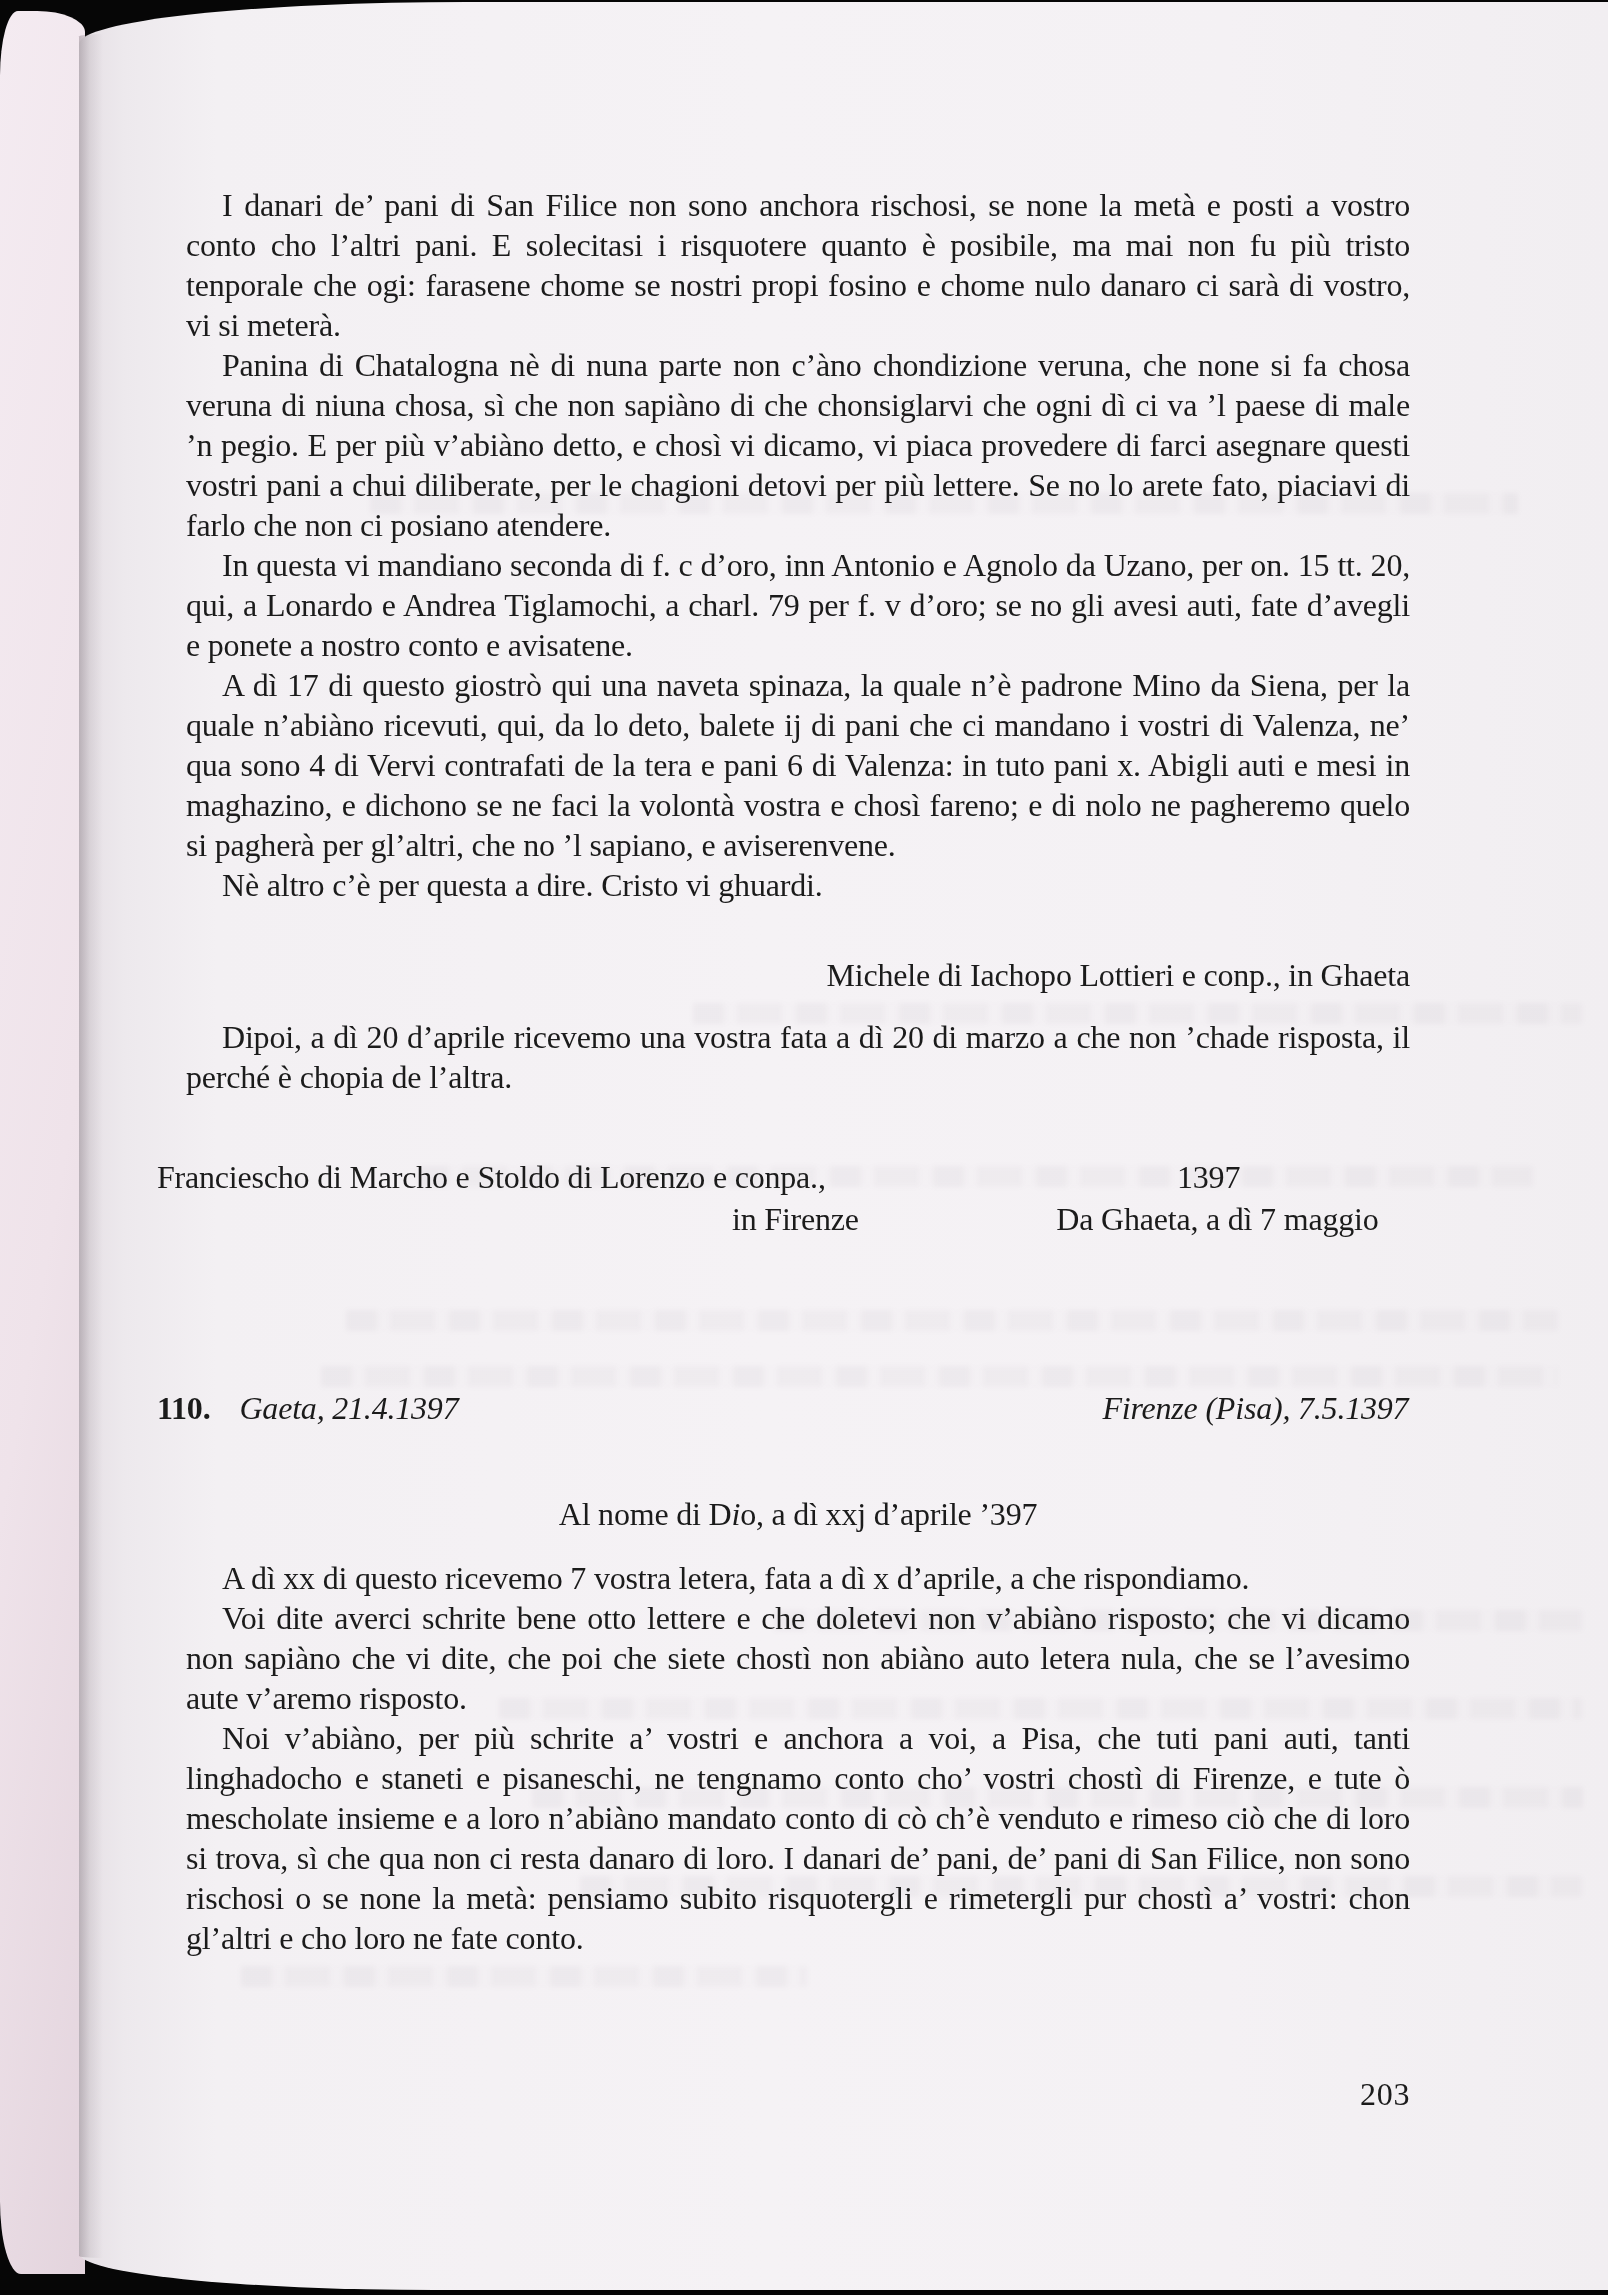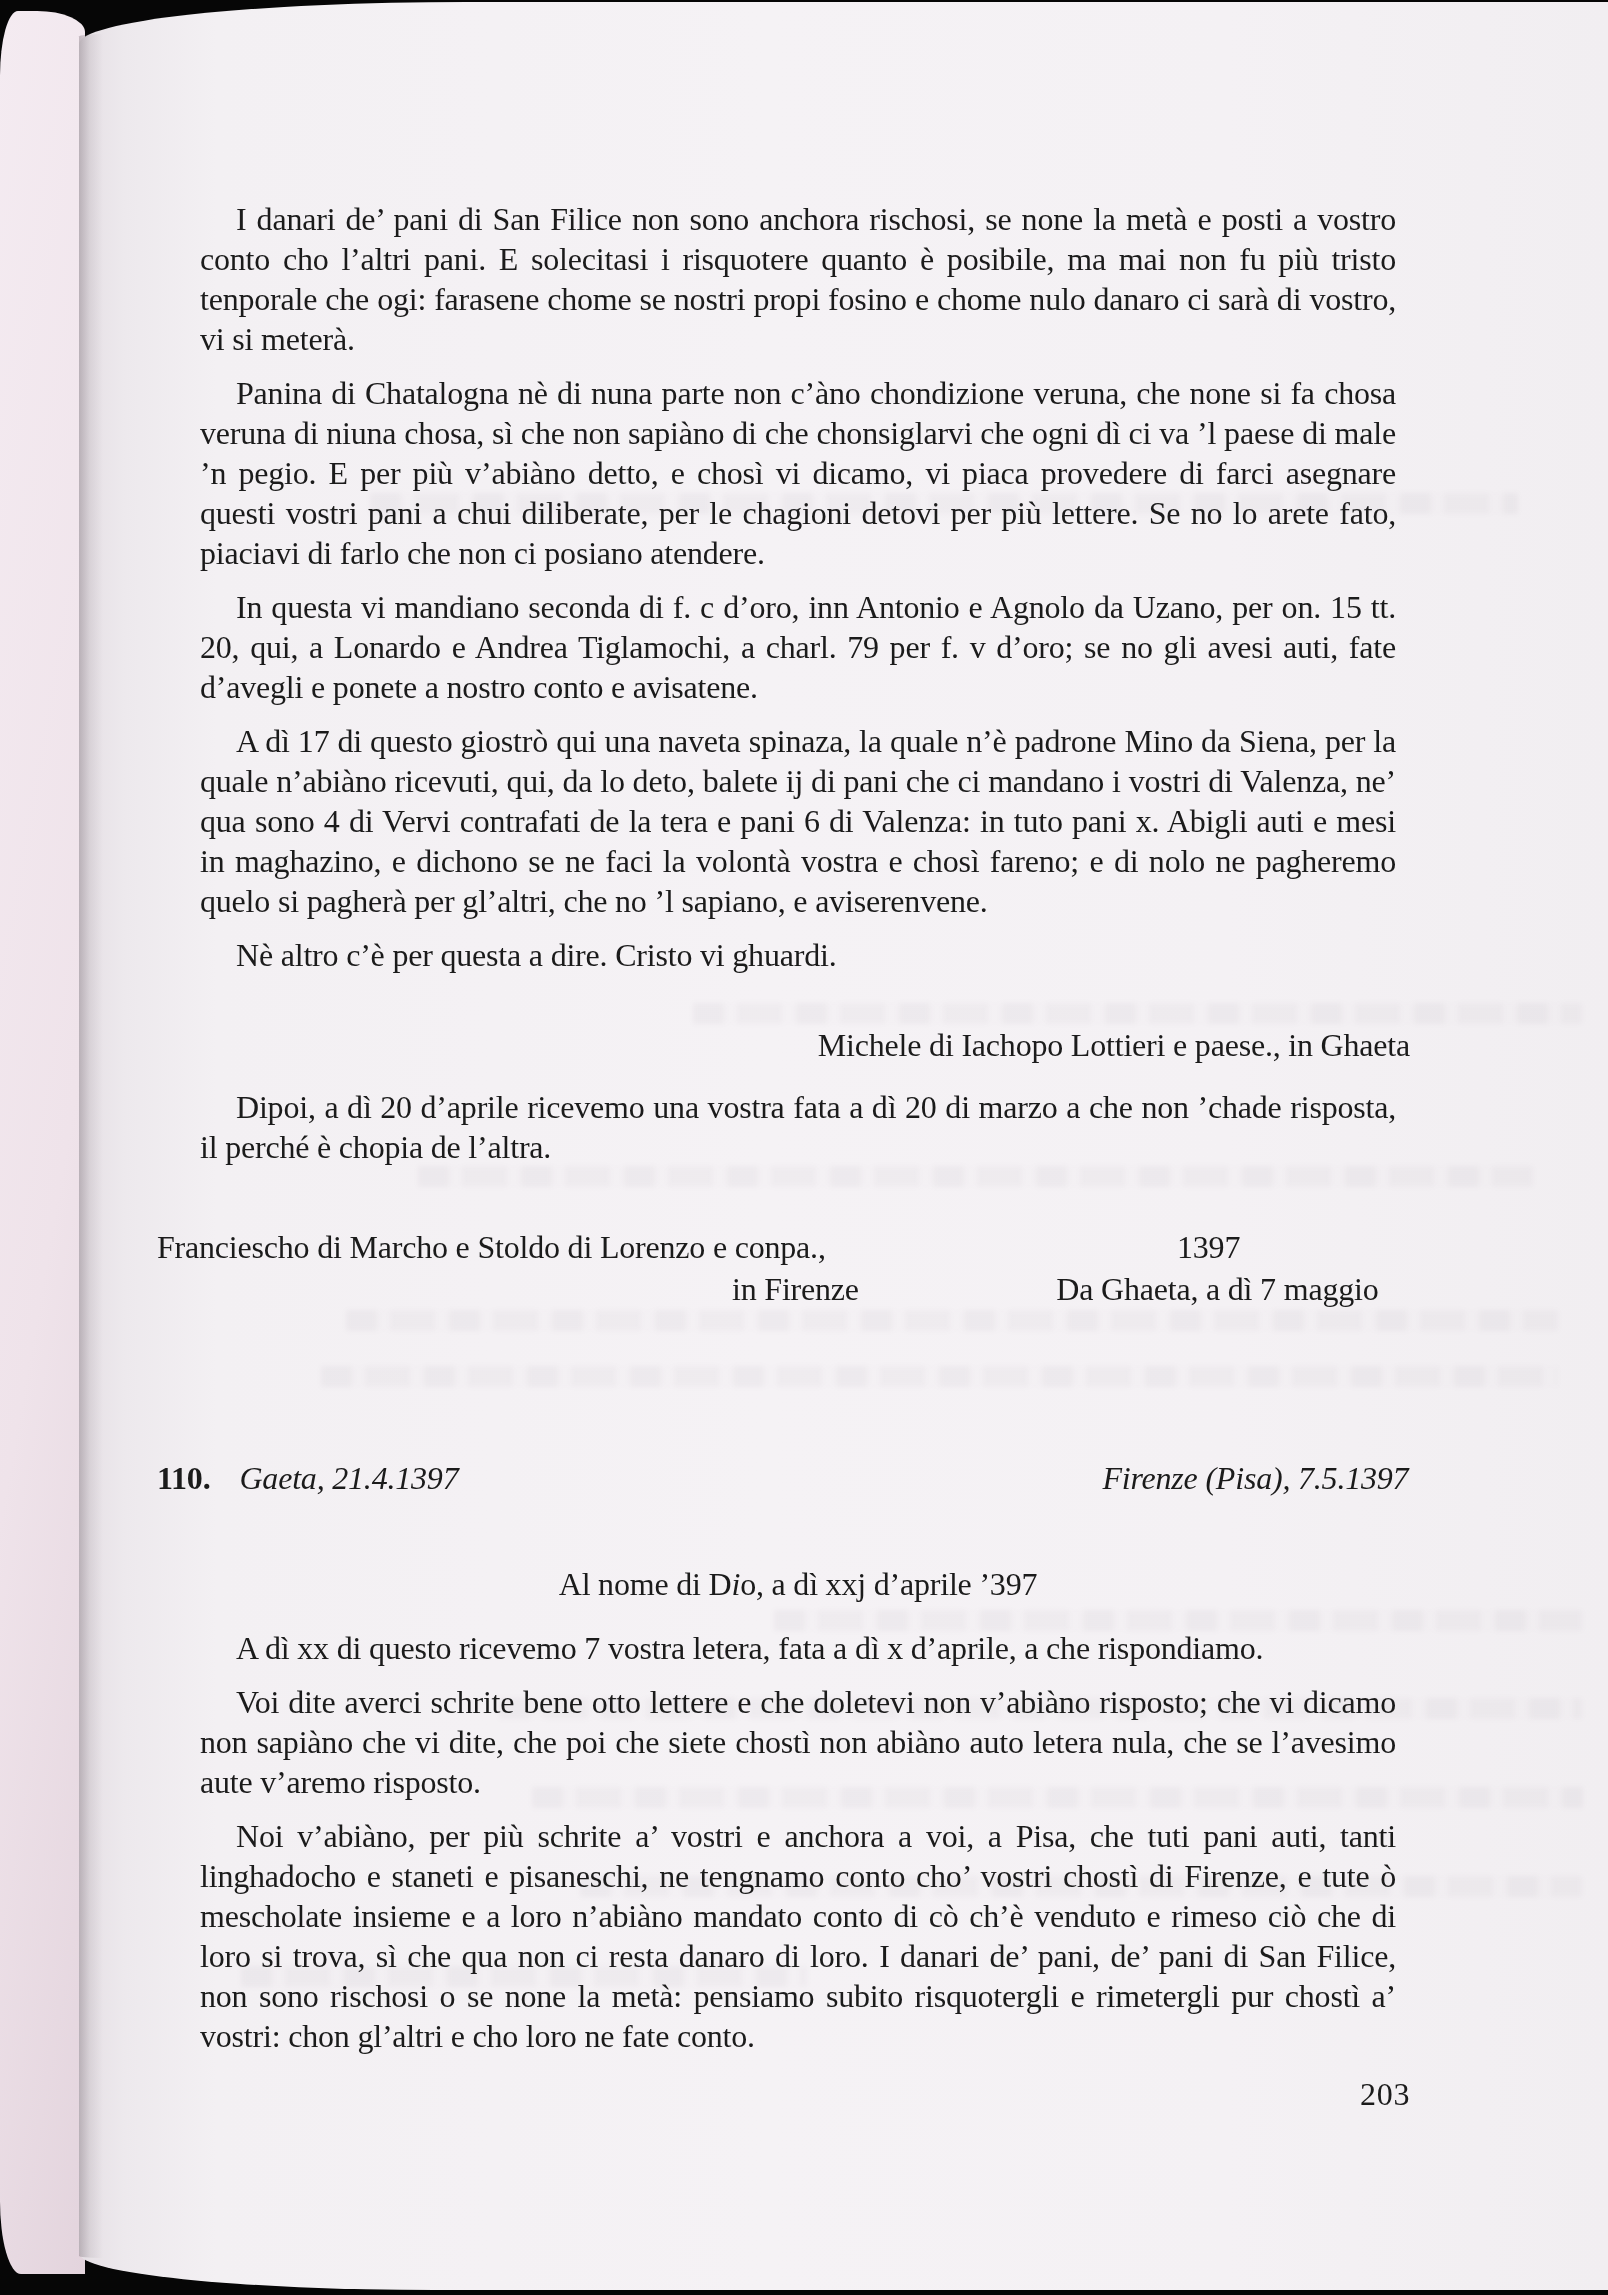--- a/index.html
+++ b/index.html
@@ -61,21 +61,21 @@
   .content {
     position: absolute;
     left: 107px; top: 183px;
     width: 1224px;
     font-size: 32px;
     line-height: 40px;
     color: #1b1b1b;
     text-align: justify;
     letter-spacing: -0.2px;
   }
-  .para { margin: 14px; text-indent: 36px; }
+  .para { margin: 0; text-indent: 36px; }
 
   .signature { margin-top: 50px; text-align: right; }
 
   .postscript { margin-top: 22px; }
 
   .address { position: relative; height: 84px; margin-top: 60px; margin-left: -29px; margin-right: 0; }
   .addr-name      { position: absolute; left: 0;      top: 0; white-space: nowrap; }
   .addr-year      { position: absolute; left: 1020px; top: 0; width: 58px; text-align: right; white-space: nowrap; }
   .addr-city      { position: absolute; left: 575px;  top: 42px; white-space: nowrap; }
   .addr-dateline  { position: absolute; right: 31.5px;  top: 42px; white-space: nowrap; }
@@ -118,21 +118,21 @@
   <div class="ghost" style="left: 162px; top: 1964px; width: 566px;"></div>
 
   <div class="content">
 
     <p class="para">I danari de’ pani di San Filice non sono anchora rischosi, se none la metà e posti a vostro conto cho l’altri pani. E solecitasi i risquotere quanto è posibile, ma mai non fu più tristo tenporale che ogi: farasene chome se nostri propi fosino e chome nulo danaro ci sarà di vostro, vi si meterà.</p>
     <p class="para">Panina di Chatalogna nè di nuna parte non c’àno chondizione veruna, che none si fa chosa veruna di niuna chosa, sì che non sapiàno di che chonsiglarvi che ogni dì ci va ’l paese di male ’n pegio. E per più v’abiàno detto, e chosì vi dicamo, vi piaca provedere di farci asegnare questi vostri pani a chui diliberate, per le chagioni detovi per più lettere. Se no lo arete fato, piaciavi di farlo che non ci posiano atendere.</p>
     <p class="para">In questa vi mandiano seconda di f. c d’oro, inn Antonio e Agnolo da Uzano, per on. 15 tt. 20, qui, a Lonardo e Andrea Tiglamochi, a charl. 79 per f. v d’oro; se no gli avesi auti, fate d’avegli e ponete a nostro conto e avisatene.</p>
     <p class="para">A dì 17 di questo giostrò qui una naveta spinaza, la quale n’è padrone Mino da Siena, per la quale n’abiàno ricevuti, qui, da lo deto, balete ij di pani che ci mandano i vostri di Valenza, ne’ qua sono 4 di Vervi contrafati de la tera e pani 6 di Valenza: in tuto pani x. Abigli auti e mesi in maghazino, e dichono se ne faci la volontà vostra e chosì fareno; e di nolo ne pagheremo quelo si pagherà per gl’altri, che no ’l sapiano, e aviserenvene.</p>
     <p class="para">Nè altro c’è per questa a dire. Cristo vi ghuardi.</p>
 
-    <div class="signature">Michele di Iachopo Lottieri e paese., in Ghaeta</div>
+    <div class="signature">Michele di Iachopo Lottieri e conp., in Ghaeta</div>
 
     <p class="para postscript">Dipoi, a dì 20 d’aprile ricevemo una vostra fata a dì 20 di marzo a che non ’chade risposta, il perché è chopia de l’altra.</p>
 
     <div class="address">
       <span class="addr-name">Franciescho di Marcho e Stoldo di Lorenzo e conpa.,</span>
       <span class="addr-year">1397</span>
       <span class="addr-city">in Firenze</span>
       <span class="addr-dateline">Da Ghaeta, a dì 7 maggio</span>
     </div>
 

